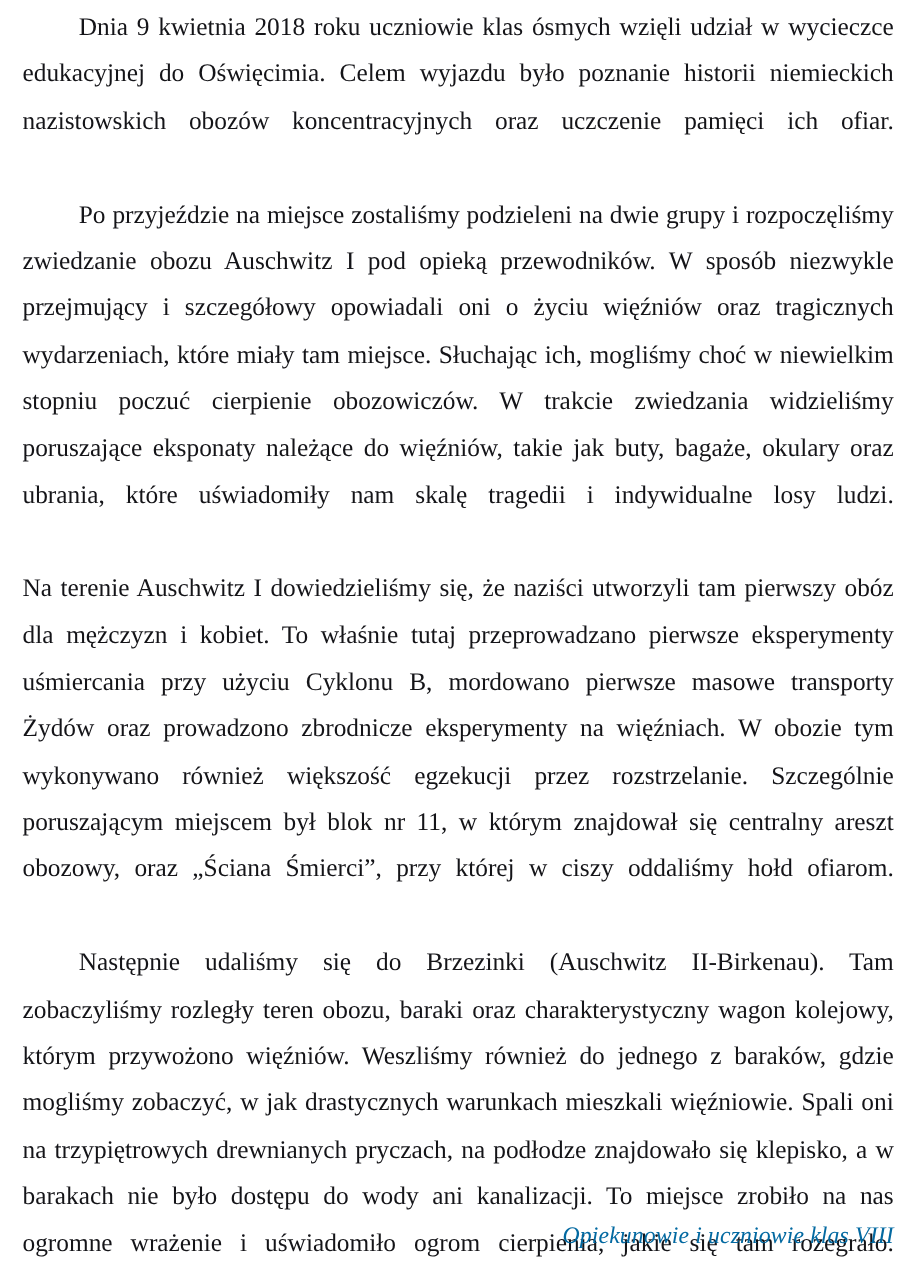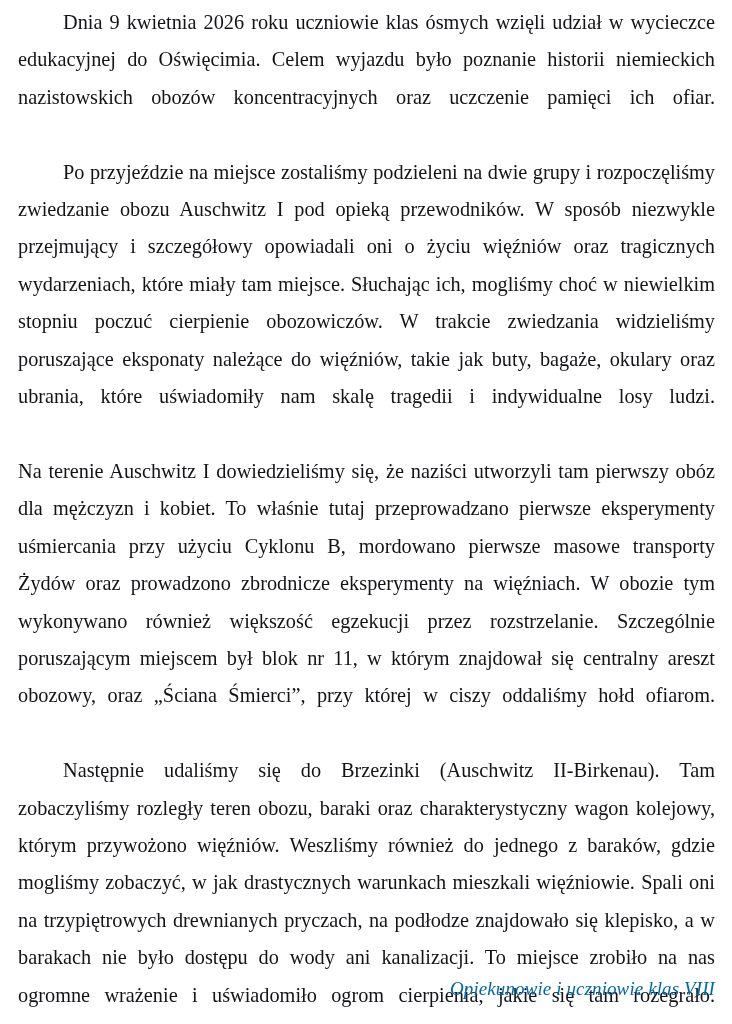--- a/index.html
+++ b/index.html
@@ -68,21 +68,21 @@
     letter-spacing: 0.1px;
   }
 </style>
 </head>
 <body>
 
 <div class="page">
 
   <div class="content">
 
-    <p class="para">Dnia 9 kwietnia 2026 roku uczniowie klas ósmych wzięli udział w wycieczce edukacyjnej do Oświęcimia. Celem wyjazdu było poznanie historii niemieckich nazistowskich obozów koncentracyjnych oraz uczczenie pamięci ich ofiar.</p>
+    <p class="para">Dnia 9 kwietnia 2018 roku uczniowie klas ósmych wzięli udział w wycieczce edukacyjnej do Oświęcimia. Celem wyjazdu było poznanie historii niemieckich nazistowskich obozów koncentracyjnych oraz uczczenie pamięci ich ofiar.</p>
 
     <p class="para">Po przyjeździe na miejsce zostaliśmy podzieleni na dwie grupy i rozpoczęliśmy zwiedzanie obozu Auschwitz I pod opieką przewodników. W sposób niezwykle przejmujący i szczegółowy opowiadali oni o życiu więźniów oraz tragicznych wydarzeniach, które miały tam miejsce. Słuchając ich, mogliśmy choć w niewielkim stopniu poczuć cierpienie obozowiczów. W trakcie zwiedzania widzieliśmy poruszające eksponaty należące do więźniów, takie jak buty, bagaże, okulary oraz ubrania, które uświadomiły nam skalę tragedii i indywidualne losy ludzi.</p>
 
     <p class="para no-indent">Na terenie Auschwitz I dowiedzieliśmy się, że naziści utworzyli tam pierwszy obóz dla mężczyzn i kobiet. To właśnie tutaj przeprowadzano pierwsze eksperymenty uśmiercania przy użyciu Cyklonu B, mordowano pierwsze masowe transporty Żydów oraz prowadzono zbrodnicze eksperymenty na więźniach. W obozie tym wykonywano również większość egzekucji przez rozstrzelanie. Szczególnie poruszającym miejscem był blok nr 11, w którym znajdował się centralny areszt obozowy, oraz „Ściana Śmierci”, przy której w ciszy oddaliśmy hołd ofiarom.</p>
 
     <p class="para">Następnie udaliśmy się do Brzezinki (Auschwitz II-Birkenau). Tam zobaczyliśmy rozległy teren obozu, baraki oraz charakterystyczny wagon kolejowy, którym przywożono więźniów. Weszliśmy również do jednego z baraków, gdzie mogliśmy zobaczyć, w jak drastycznych warunkach mieszkali więźniowie. Spali oni na trzypiętrowych drewnianych pryczach, na podłodze znajdowało się klepisko, a w barakach nie było dostępu do wody ani kanalizacji. To miejsce zrobiło na nas ogromne wrażenie i uświadomiło ogrom cierpienia, jakie się tam rozegrało.</p>
 
   </div>
 
   <div class="signature-wrap">

